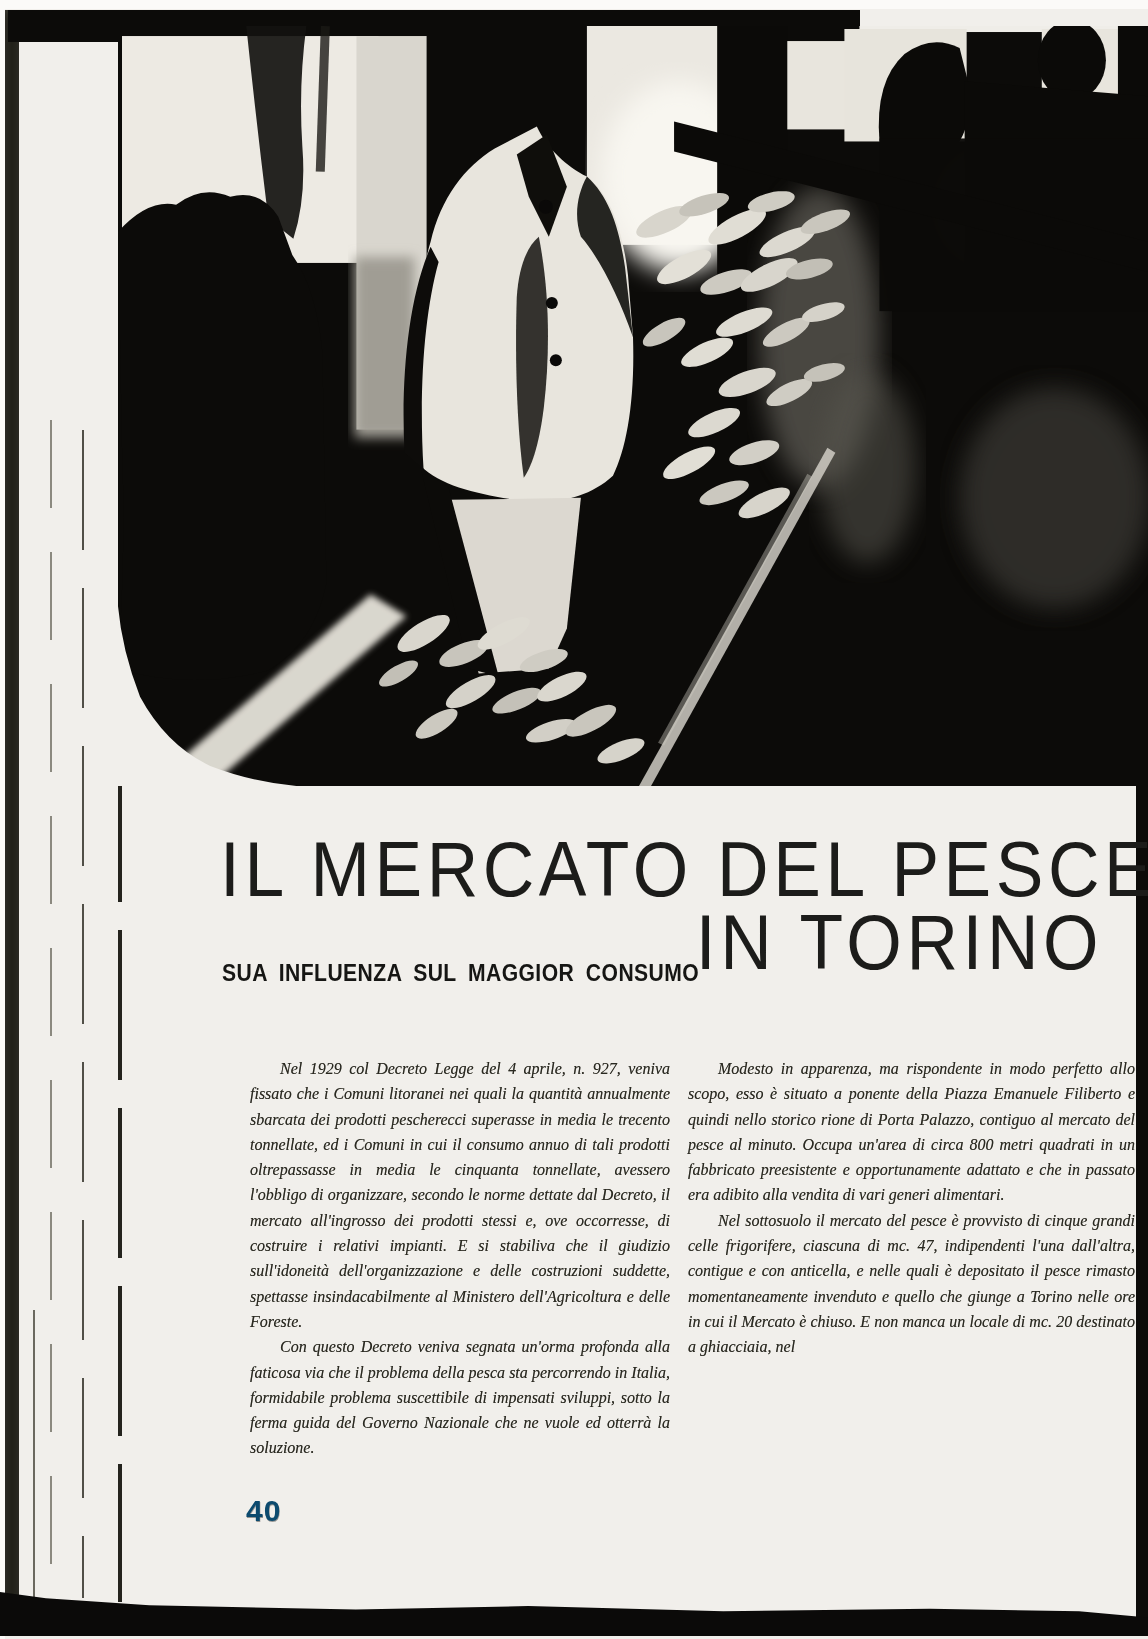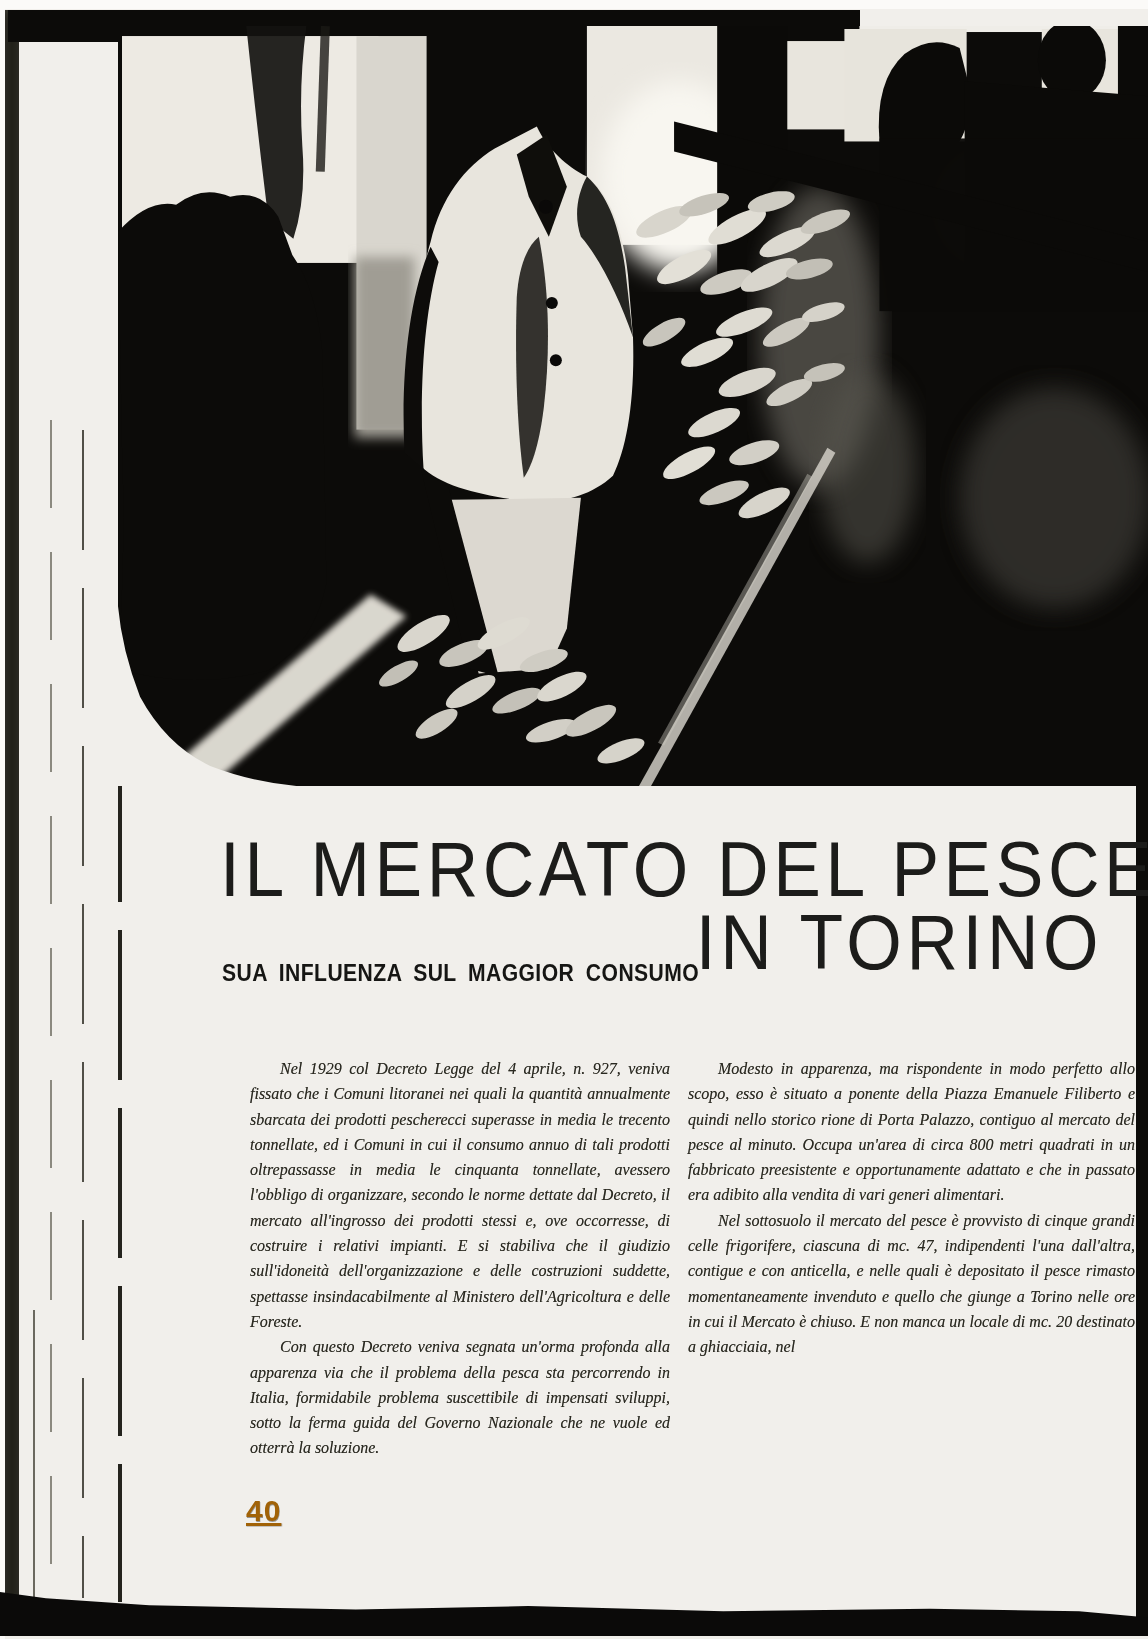--- a/index.html
+++ b/index.html
@@ -43,21 +43,21 @@
   
   .col{position:absolute;top:1056px;margin-left:28px;}
   .col-left{left:222px;width:420px;}
   .col-right{left:660px;width:447px;}
   .col p{
     margin:0;font-family:"Liberation Serif","DejaVu Serif",serif;font-style:italic;
     font-size:16px;line-height:25.3px;text-align:justify;text-indent:30px;
     color:#2a2921;text-shadow:0 0 .5px rgba(42,41,33,.55);
   }
   .page-number{position:absolute;left:246px;top:1494px;font-size:30px;font-weight:bold;
-    color:#a16207;letter-spacing:1px;text-shadow:.5px .5px 0 rgba(15,15,13,.4);text-decoration:underline;}
+    color:#0c4a6e;letter-spacing:1px;text-shadow:.5px .5px 0 rgba(15,15,13,.4);}
 </style>
 </head>
 <body>
 
 <div class="edge-top"></div>
 <div class="edge-left"></div>
 
 <div class="left-bar"></div>
 <div class="top-bar"></div>
 <div class="vline-a"></div>
@@ -178,21 +178,21 @@
     <path d="M0,578 Q4,622 22,668 Q48,716 92,737 Q134,753 178,757 L0,757 Z" fill="#f1efeb"></path>
   </svg>
 </figure>
 
 <h1 class="title-line title-1" style="margin:0;">IL MERCATO DEL PESCE</h1>
 <h1 class="title-line title-2" style="margin:0;position:absolute;">IN TORINO</h1>
 <div class="subtitle">SUA INFLUENZA SUL MAGGIOR CONSUMO</div>
 
 <div class="col col-left">
   <p>Nel 1929 col Decreto Legge del 4 aprile, n. 927, veniva fissato che i Comuni litoranei nei quali la quantità annualmente sbarcata dei prodotti pescherecci superasse in media le trecento tonnellate, ed i Comuni in cui il consumo annuo di tali prodotti oltrepassasse in media le cinquanta tonnellate, avessero l'obbligo di organizzare, secondo le norme dettate dal Decreto, il mercato all'ingrosso dei prodotti stessi e, ove occorresse, di costruire i relativi impianti. E si stabiliva che il giudizio sull'idoneità dell'organizzazione e delle costruzioni suddette, spettasse insindacabilmente al Ministero dell'Agricoltura e delle Foreste.</p>
-  <p>Con questo Decreto veniva segnata un'orma profonda alla apparenza via che il problema della pesca sta percorrendo in Italia, formidabile problema suscettibile di impensati sviluppi, sotto la ferma guida del Governo Nazionale che ne vuole ed otterrà la soluzione.</p>
+  <p>Con questo Decreto veniva segnata un'orma profonda alla faticosa via che il problema della pesca sta percorrendo in Italia, formidabile problema suscettibile di impensati sviluppi, sotto la ferma guida del Governo Nazionale che ne vuole ed otterrà la soluzione.</p>
 </div>
 
 <div class="col col-right">
   <p>Modesto in apparenza, ma rispondente in modo perfetto allo scopo, esso è situato a ponente della Piazza Emanuele Filiberto e quindi nello storico rione di Porta Palazzo, contiguo al mercato del pesce al minuto. Occupa un'area di circa 800 metri quadrati in un fabbricato preesistente e opportunamente adattato e che in passato era adibito alla vendita di vari generi alimentari.</p>
   <p>Nel sottosuolo il mercato del pesce è provvisto di cinque grandi celle frigorifere, ciascuna di mc. 47, indipendenti l'una dall'altra, contigue e con anticella, e nelle quali è depositato il pesce rimasto momentaneamente invenduto e quello che giunge a Torino nelle ore in cui il Mercato è chiuso. E non manca un locale di mc. 20 destinato a ghiacciaia, nel</p>
 </div>
 
 <div class="page-number">40</div>
 
 </body></html>

